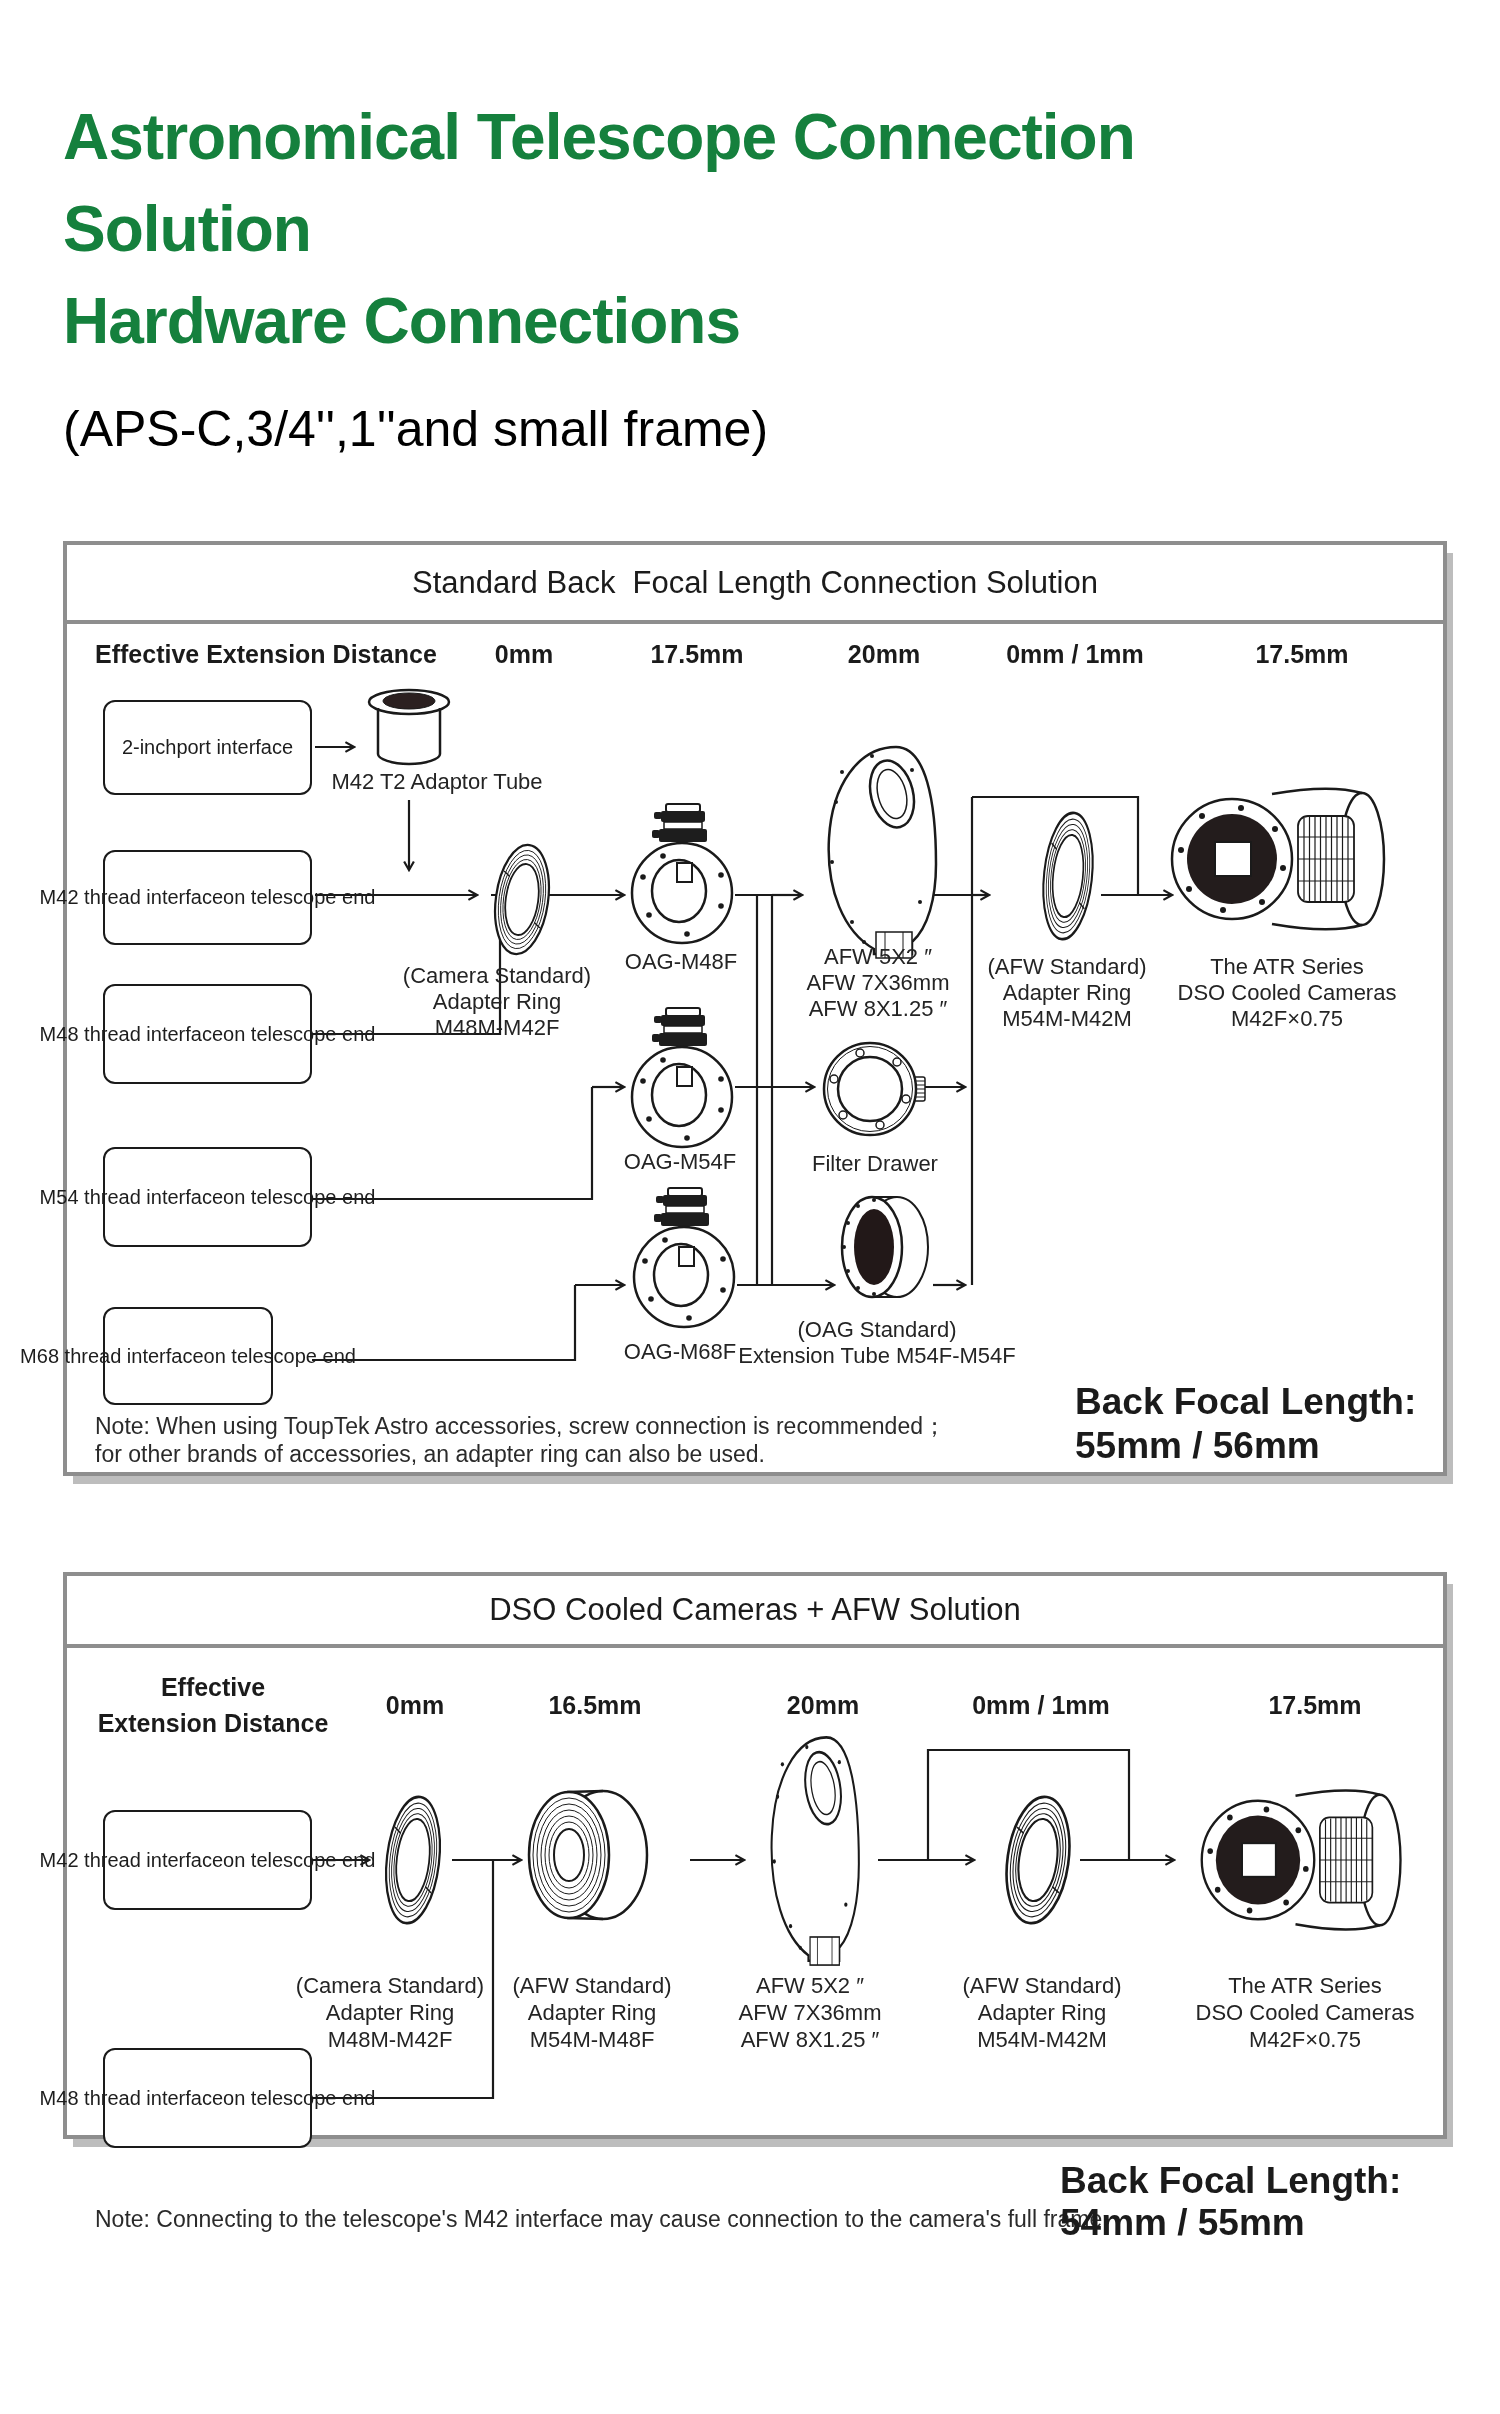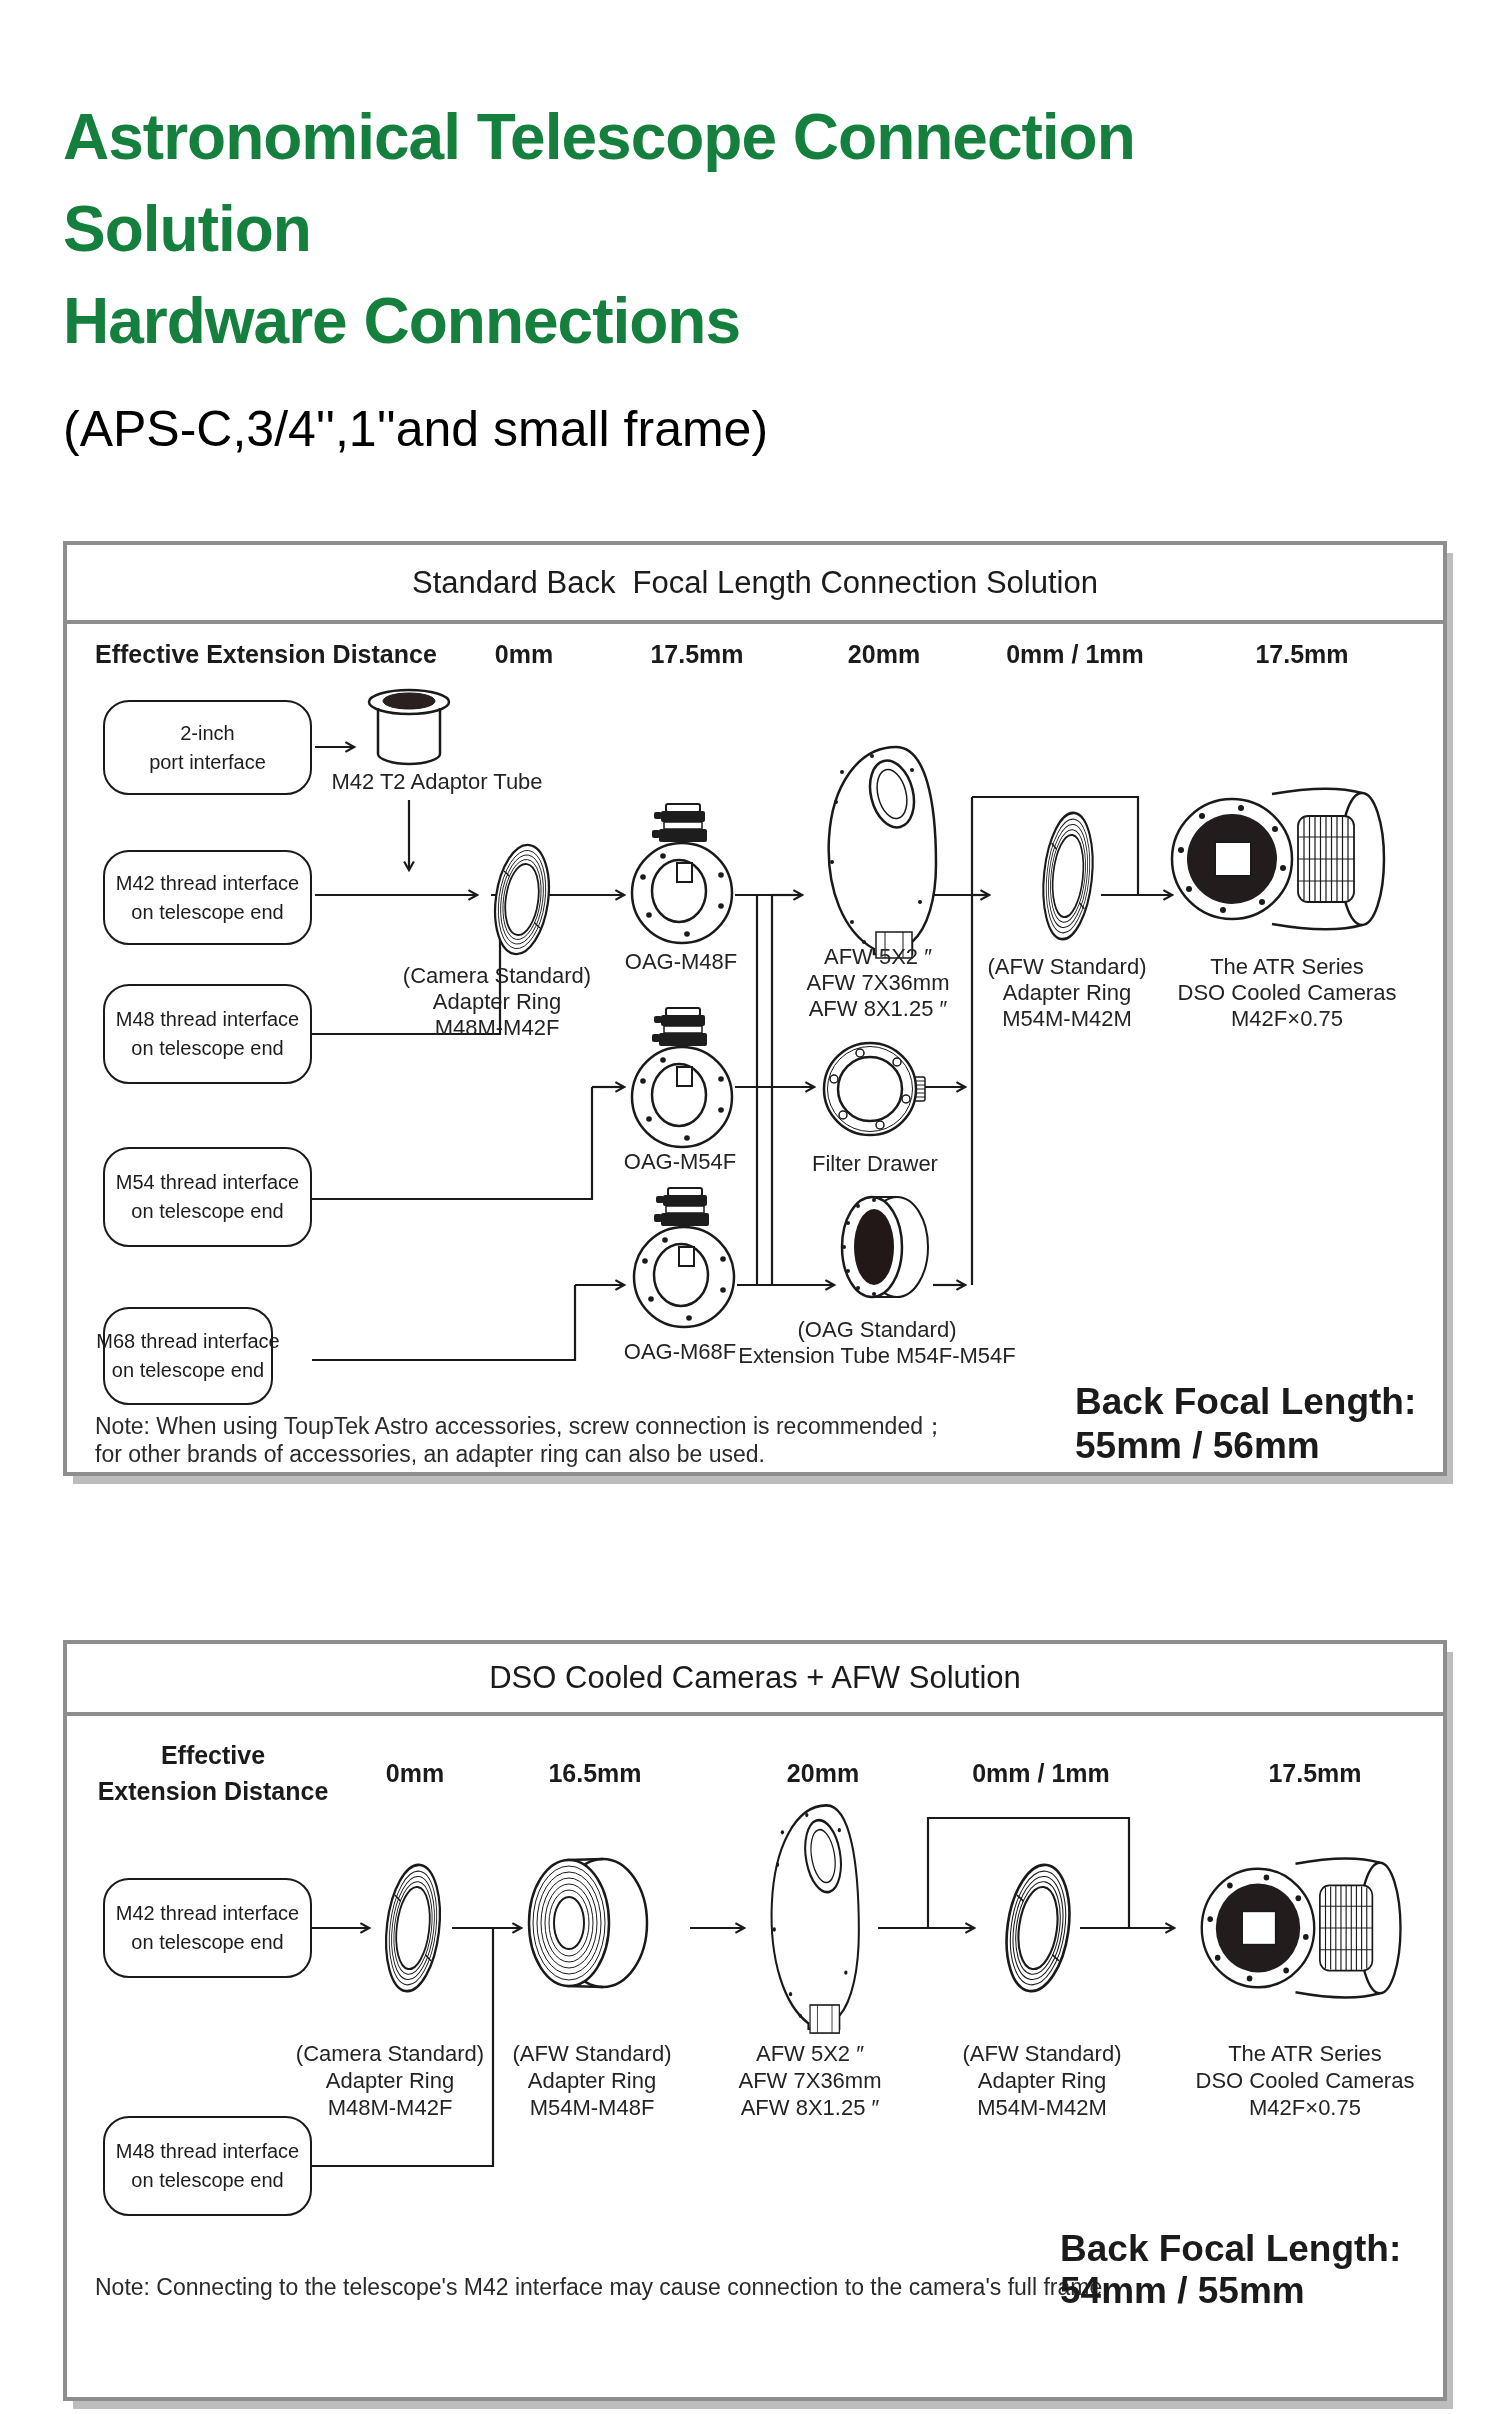--- a/index.html
+++ b/index.html
@@ -14,22 +14,22 @@
          box-shadow:8px 10px 0 -2px #bdbdbd;box-sizing:border-box;}
   .panel-title{position:absolute;top:0;left:0;right:0;height:75px;border-bottom:4px solid #8e8e8e;
          display:flex;align-items:center;justify-content:center;
          font-size:31px;font-weight:normal;color:#1b1b1b;white-space:pre-wrap;}
   .p2 .panel-title{height:68px;}
   .diagram{position:absolute;left:0;top:0;}
 
   .extlabel{position:absolute;font-size:25px;font-weight:bold;white-space:nowrap;color:#1b1b1b;}
   .dist{position:absolute;width:160px;text-align:center;font-size:25px;font-weight:bold;white-space:nowrap;color:#1b1b1b;}
 
-  .srcbox{position:absolute;border:2.5px solid #1a1a1a;border-radius:26px;box-sizing:border-box;
-          display:flex;flex-direction:column;align-items:center;justify-content:center;
+  .srcbox{position:absolute;border:2.5px solid #1a1a1a;border-radius:12px;box-sizing:border-box;
+          display:flex;align-items:center;justify-content:center;
           font-size:20px;line-height:29px;color:#1d1d1d;text-align:center;background:#fff;}
   .srcbox div{white-space:nowrap;}
 
   .dlabel{position:absolute;text-align:center;font-size:22px;line-height:26px;color:#242424;}
   .dlabel div{white-space:nowrap;}
 
   .note{position:absolute;font-size:23px;color:#2a2a2a;white-space:nowrap;}
   .bfl-label,.bfl-value{position:absolute;font-size:37px;font-weight:bold;color:#1b1b1b;white-space:nowrap;}
 </style>
 </head>
@@ -271,21 +271,21 @@
       <div>(OAG Standard)</div>
       <div>Extension Tube M54F-M54F</div>
     </div>
 
     <div class="note" style="left:28px;top:866px">Note: When using ToupTek Astro accessories, screw connection is recommended；</div>
     <div class="note" style="left:28px;top:896px">for other brands of accessories, an adapter ring can also be used.</div>
     <div class="bfl-label" style="left:1008px;top:836px">Back Focal Length:</div>
     <div class="bfl-value" style="left:1008px;top:880px">55mm / 56mm</div>
   </section>
 
-  <section class="panel p2" style="top:1640px;height:761px">
+  <section class="panel p2" style="top:1572px;height:567px">
     <div class="panel-title">DSO Cooled Cameras + AFW Solution</div>
 
     <svg class="diagram" width="1376" height="667" viewBox="0 0 1376 667">
       <g fill="none" stroke="#1a1a1a" stroke-width="2.2">
         <path d="M245 284 H301" marker-end="url(#arr)"></path>
         <path d="M245 522 H426 V284"></path>
         <path d="M385 284 H453" marker-end="url(#arr)"></path>
         <path d="M623 284 H676" marker-end="url(#arr)"></path>
         <path d="M811 284 H906" marker-end="url(#arr)"></path>
         <path d="M861 284 V174 H1062 V284"></path>

